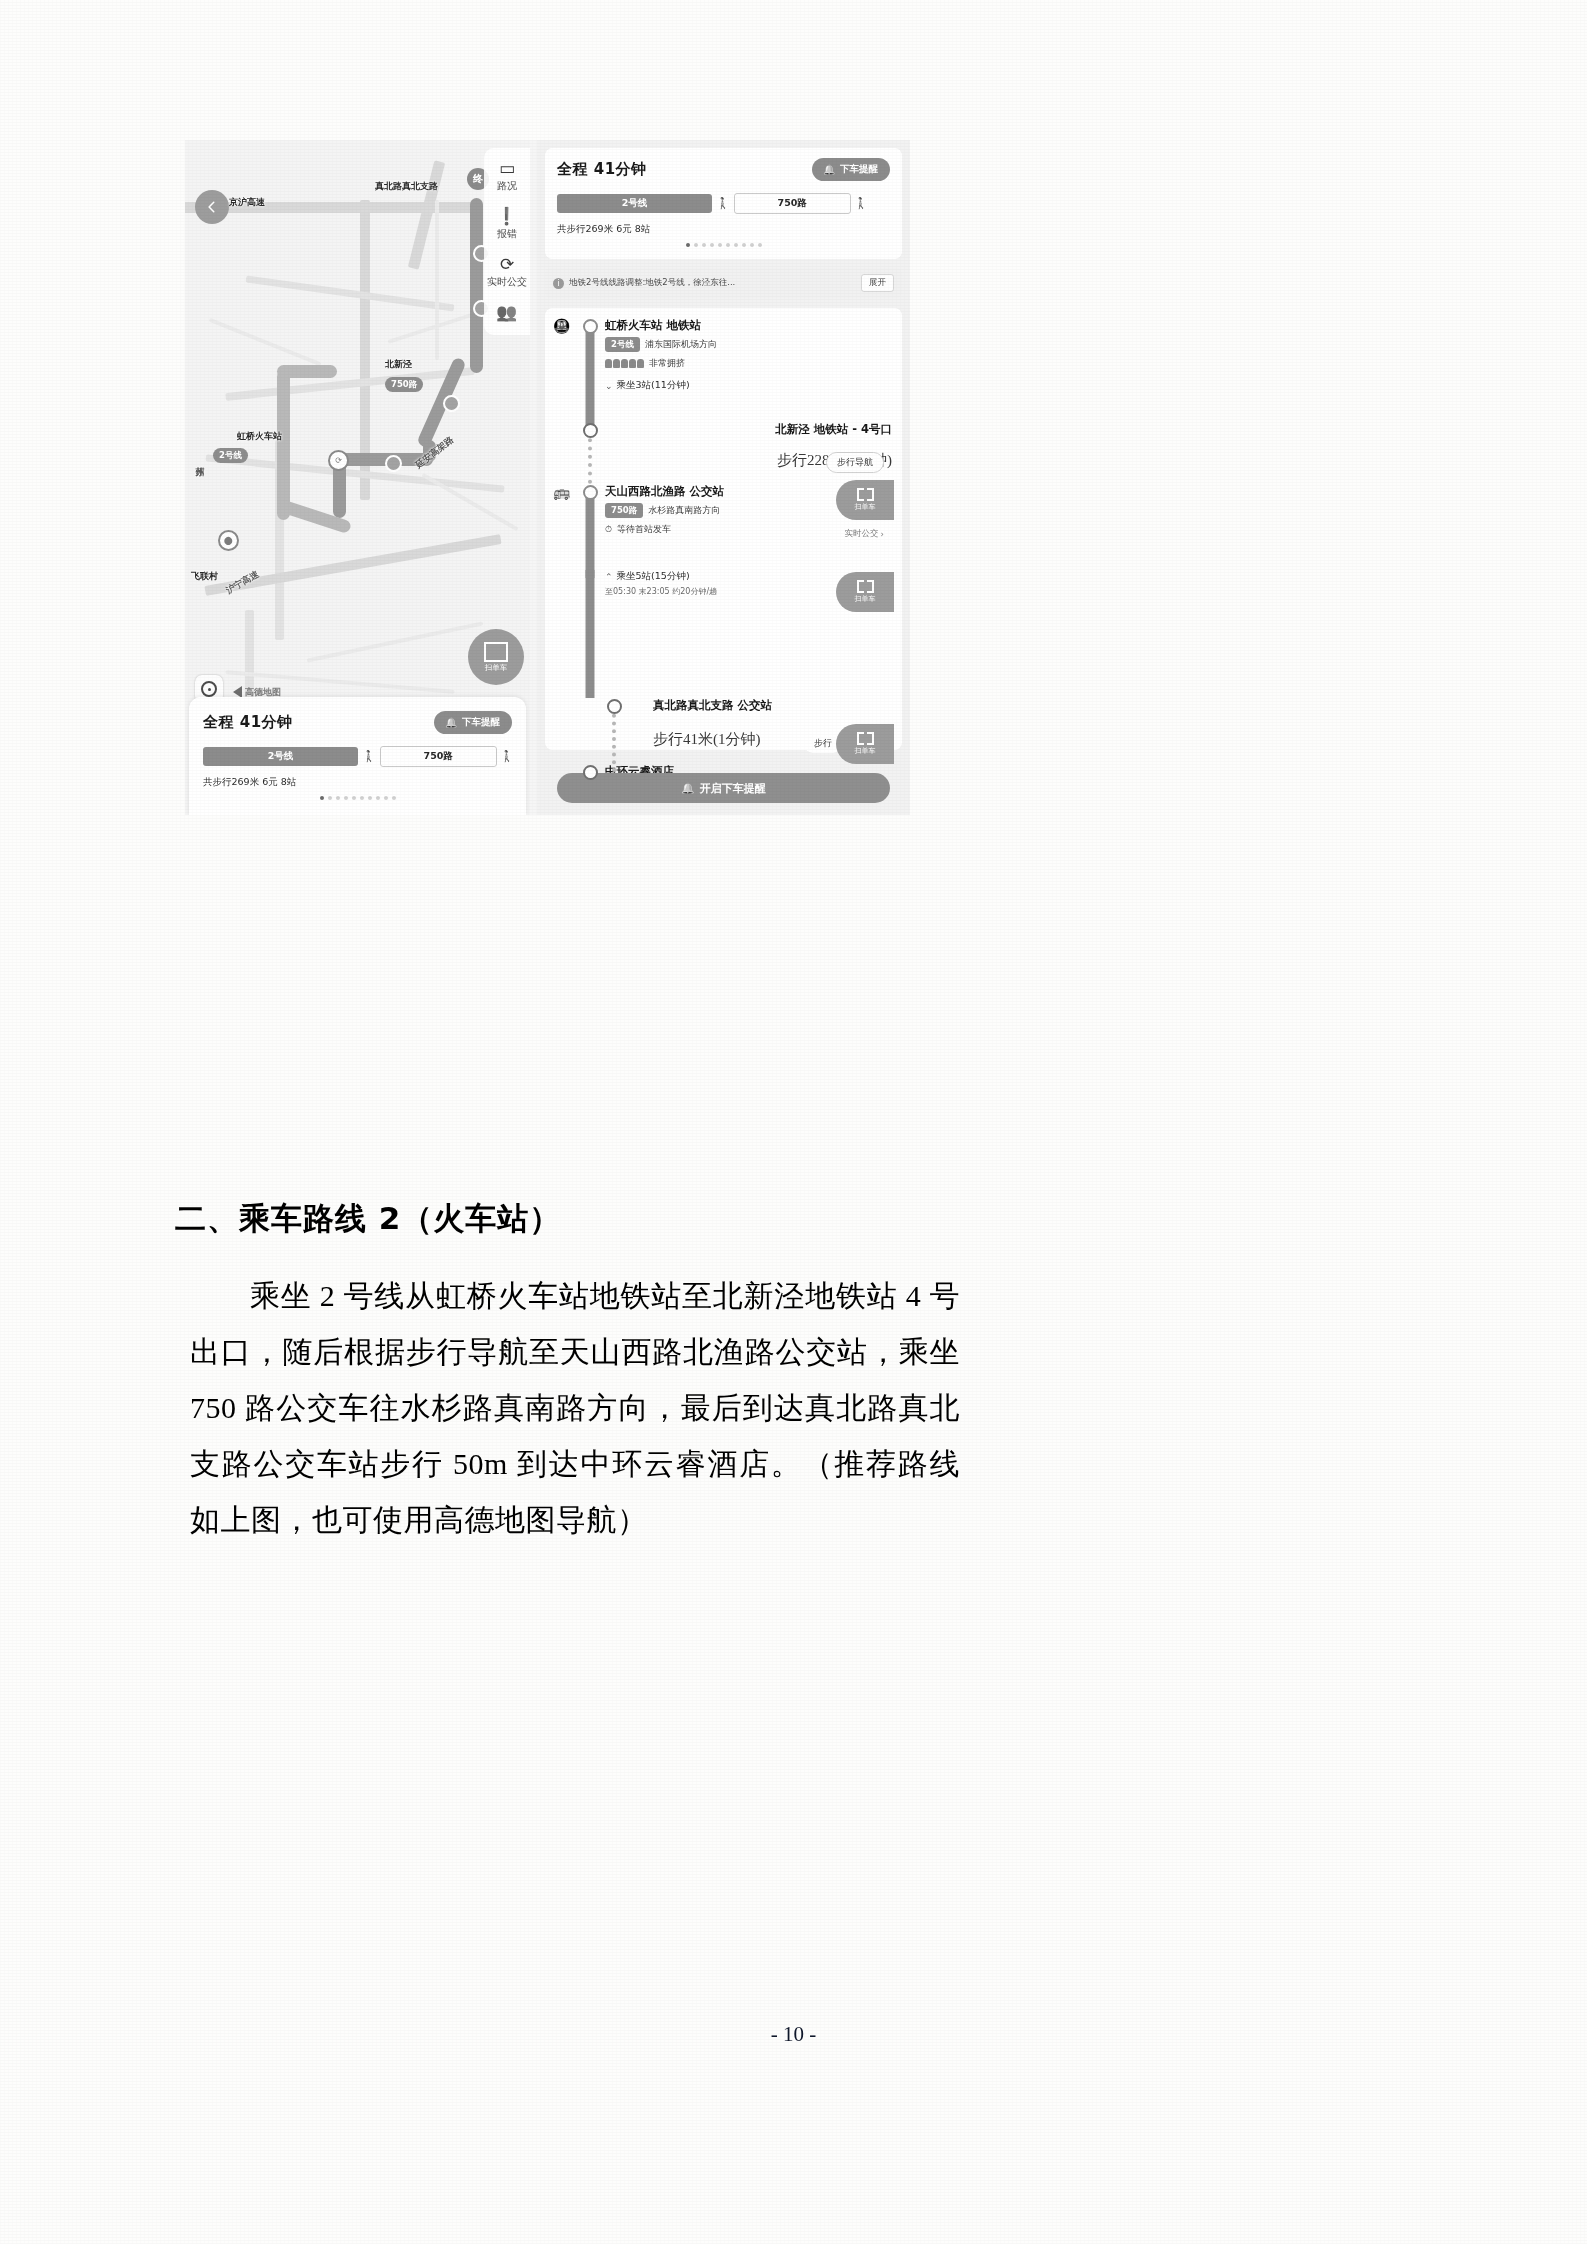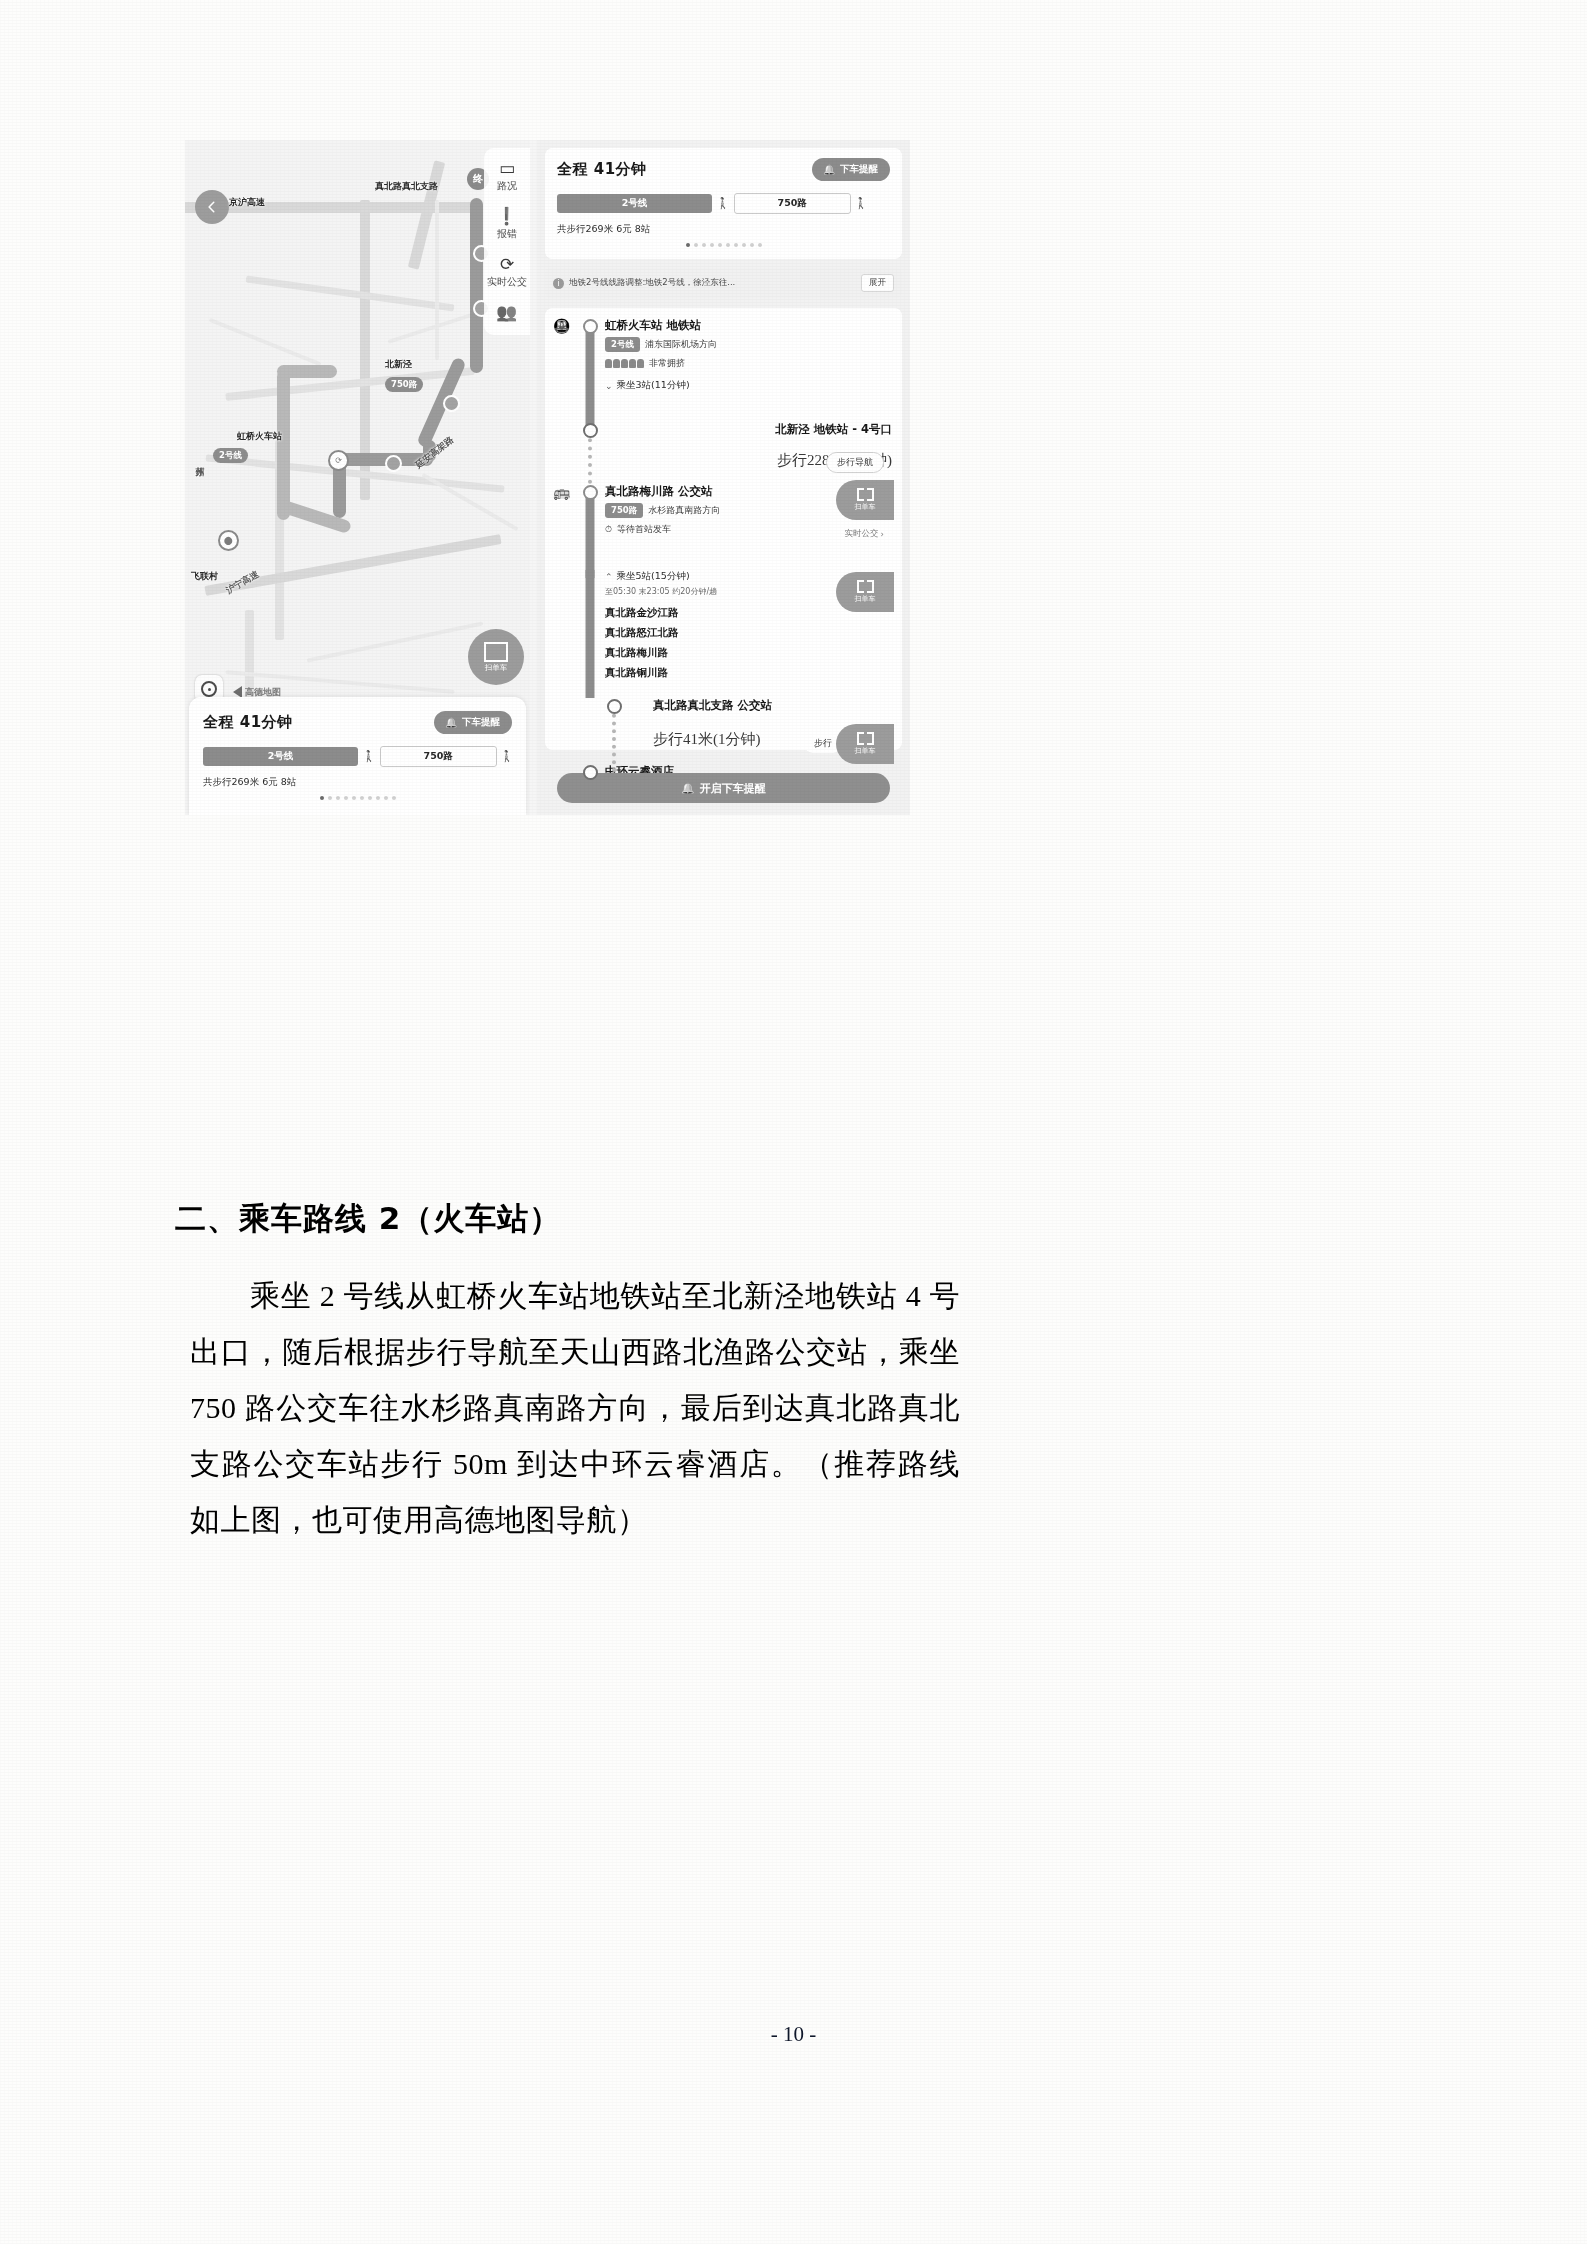--- a/index.html
+++ b/index.html
@@ -637,21 +637,21 @@
           </div>
         </div>
 
         <div class="step" style="min-height:86px;">
           <div class="mode-ico">🚌</div>
           <div class="node-col">
             <div class="bar" style="height:86px;"></div>
             <div class="node"></div>
           </div>
           <div style="position:relative;">
-            <div class="step-title">真北路梅川路 公交站</div>
+            <div class="step-title">天山西路北渔路 公交站</div>
             <div class="step-sub">
               <span class="tag">750路</span>
               <span>水杉路真南路方向</span>
             </div>
             <div class="step-sub">
               <span style="font-size:9px;">⏱</span>
               <span>等待首站发车</span>
             </div>
             <span class="realtime" style="position:absolute; right:8px; top:44px;">
               <span>实时公交</span>
@@ -664,26 +664,20 @@
           <div class="mode-ico"></div>
           <div class="node-col">
             <div class="bar" style="height:128px; top:0;"></div>
           </div>
           <div style="position:relative;">
             <div class="step-sub ride-row" style="margin-top:0;">
               <span class="chev">⌃</span>
               <span>乘坐5站(15分钟)</span>
             </div>
             <div class="sched">至05:30  末23:05  约20分钟/趟</div>
-            <div class="stop-list" style="margin-top:5px;">
-              <div class="stop">真北路金沙江路</div>
-              <div class="stop">真北路怒江北路</div>
-              <div class="stop">真北路梅川路</div>
-              <div class="stop">真北路铜川路</div>
-            </div>
           </div>
           <div class="scan-chip" style="top:2px;">
             <span class="sq"></span>
             <span class="cap">扫单车</span>
           </div>
         </div>
 
         <div class="step" style="min-height:66px;gap:28px;">
           <div class="mode-ico"></div>
           <div class="node-col">

